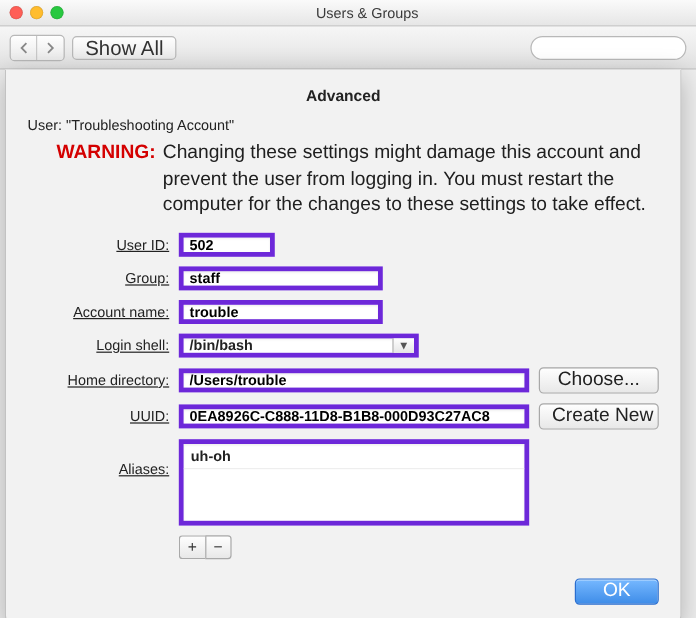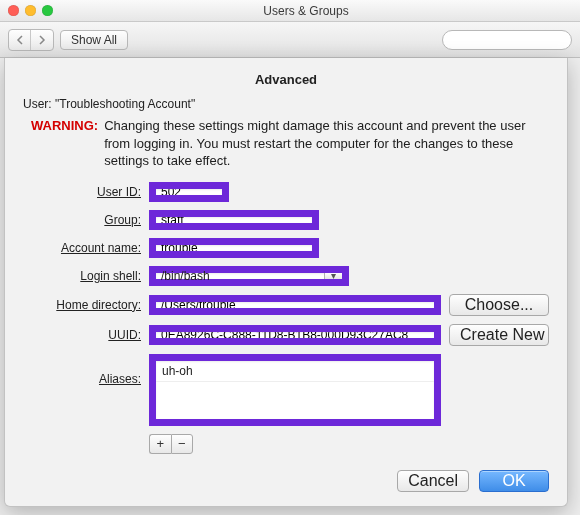--- a/index.html
+++ b/index.html
@@ -60,21 +60,21 @@
     color: #666;
     border-right: 1px solid #c8c8c8;
   }
   .tb-btn:last-child { border-right: none; }
   .tb-showall {
     height: 20px;
     padding: 0 10px;
     border: 1px solid #b8b8b8;
     border-radius: 4px;
     background: linear-gradient(#fefefe, #eaeaea);
-    font-size: 12px;
+    font-size: 17px;
     color: #333;
     text-align: center;
   }
   .spacer { flex: 1; }
   .search {
     height: 20px; width: 130px;
     border: 1px solid #b8b8b8;
     border-radius: 10px;
     padding: 0 8px 0 22px;
     font-size: 12px;
@@ -106,48 +106,50 @@
   .sheet h2 {
     text-align: center;
     font-size: 13px;
     font-weight: bold;
     margin-bottom: 10px;
   }
   .userline { font-size: 12px; margin-bottom: 6px; }
   .warning {
     display: flex;
     gap: 6px;
-    font-size: 13px;
+    font-size: 16px;
     line-height: 1.35;
     margin-bottom: 12px;
     padding-left: 8px;
+    margin-left: 16px;
   }
   .warning .wlabel { color: #d40000; font-weight: bold; white-space: nowrap; }
   .warning .wtext { color: #202020; }
 
   .formgrid {
     display: grid;
     grid-template-columns: 118px 1fr 100px;
     column-gap: 8px;
     row-gap: 8px;
     align-items: center;
   }
   .lbl {
     text-align: right;
     font-size: 12px;
     color: #222;
     text-decoration: underline;
   }
   input.field, .select-wrap, .listbox {
-    border: 7px solid #6d28d9;
+    border: 4px solid #6d28d9;
     background: #fff;
     font-size: 12px;
     height: 20px;
     padding: 0 5px;
     box-shadow: inset 0 1px 2px rgba(0,0,0,.08);
+    font-weight: bold;
   }
   .short { width: 80px; }
   .med { width: 170px; }
   .select-wrap {
     width: 200px;
     display: flex; align-items: center; justify-content: space-between;
     padding-right: 0;
   }
   .select-wrap .arrow {
     width: 18px; height: 100%;
@@ -296,16 +298,15 @@
     <div>
       <div class="pm-group">
         <button>+</button>
         <button>−</button>
       </div>
     </div>
     <div></div>
   </div>
 
   <div class="footer">
-    <button class="btn">Cancel</button>
     <button class="btn primary">OK</button>
   </div>
 </div>
 
 </body></html>

